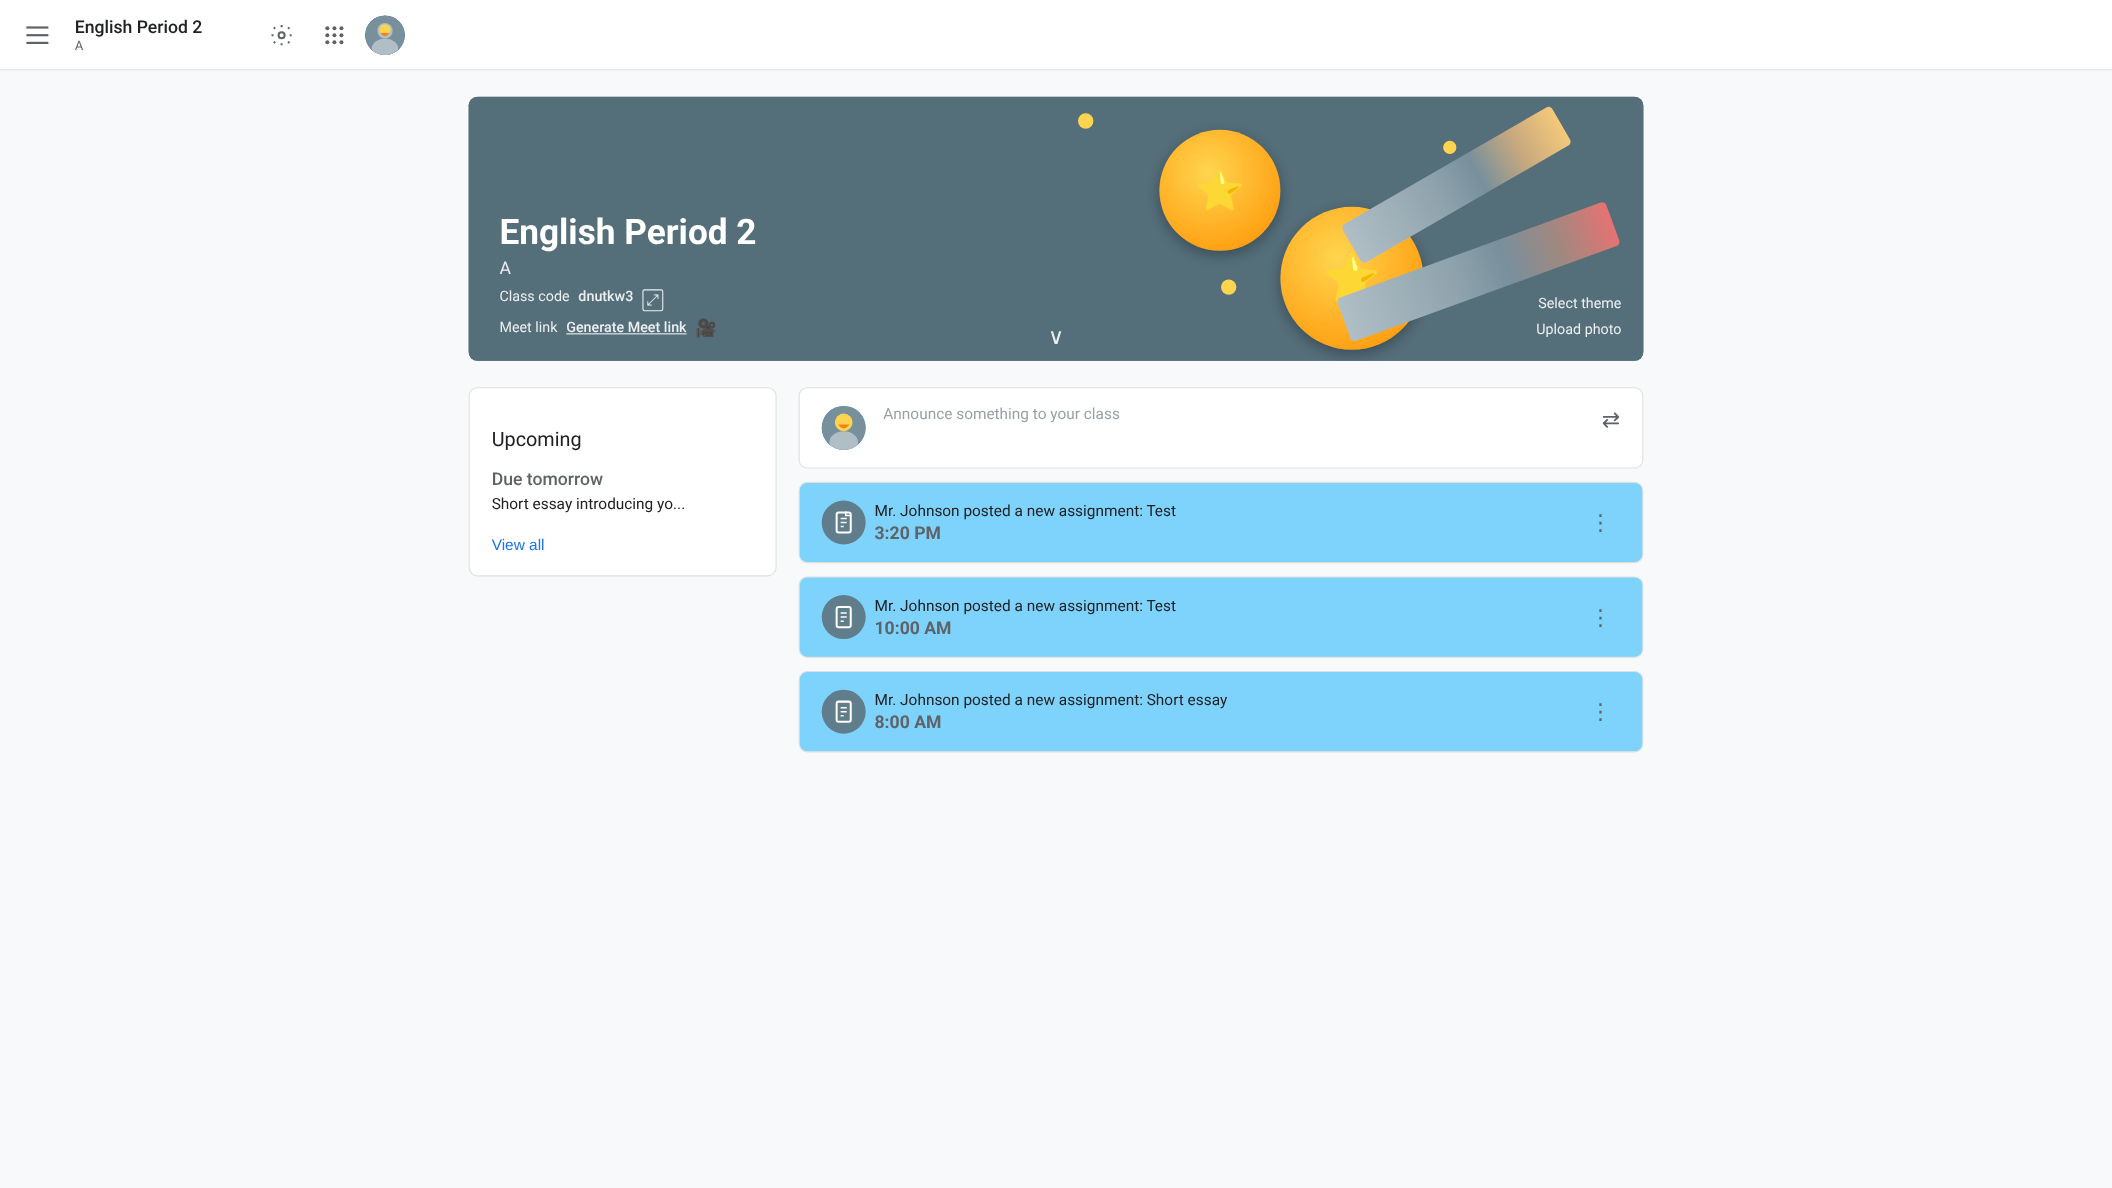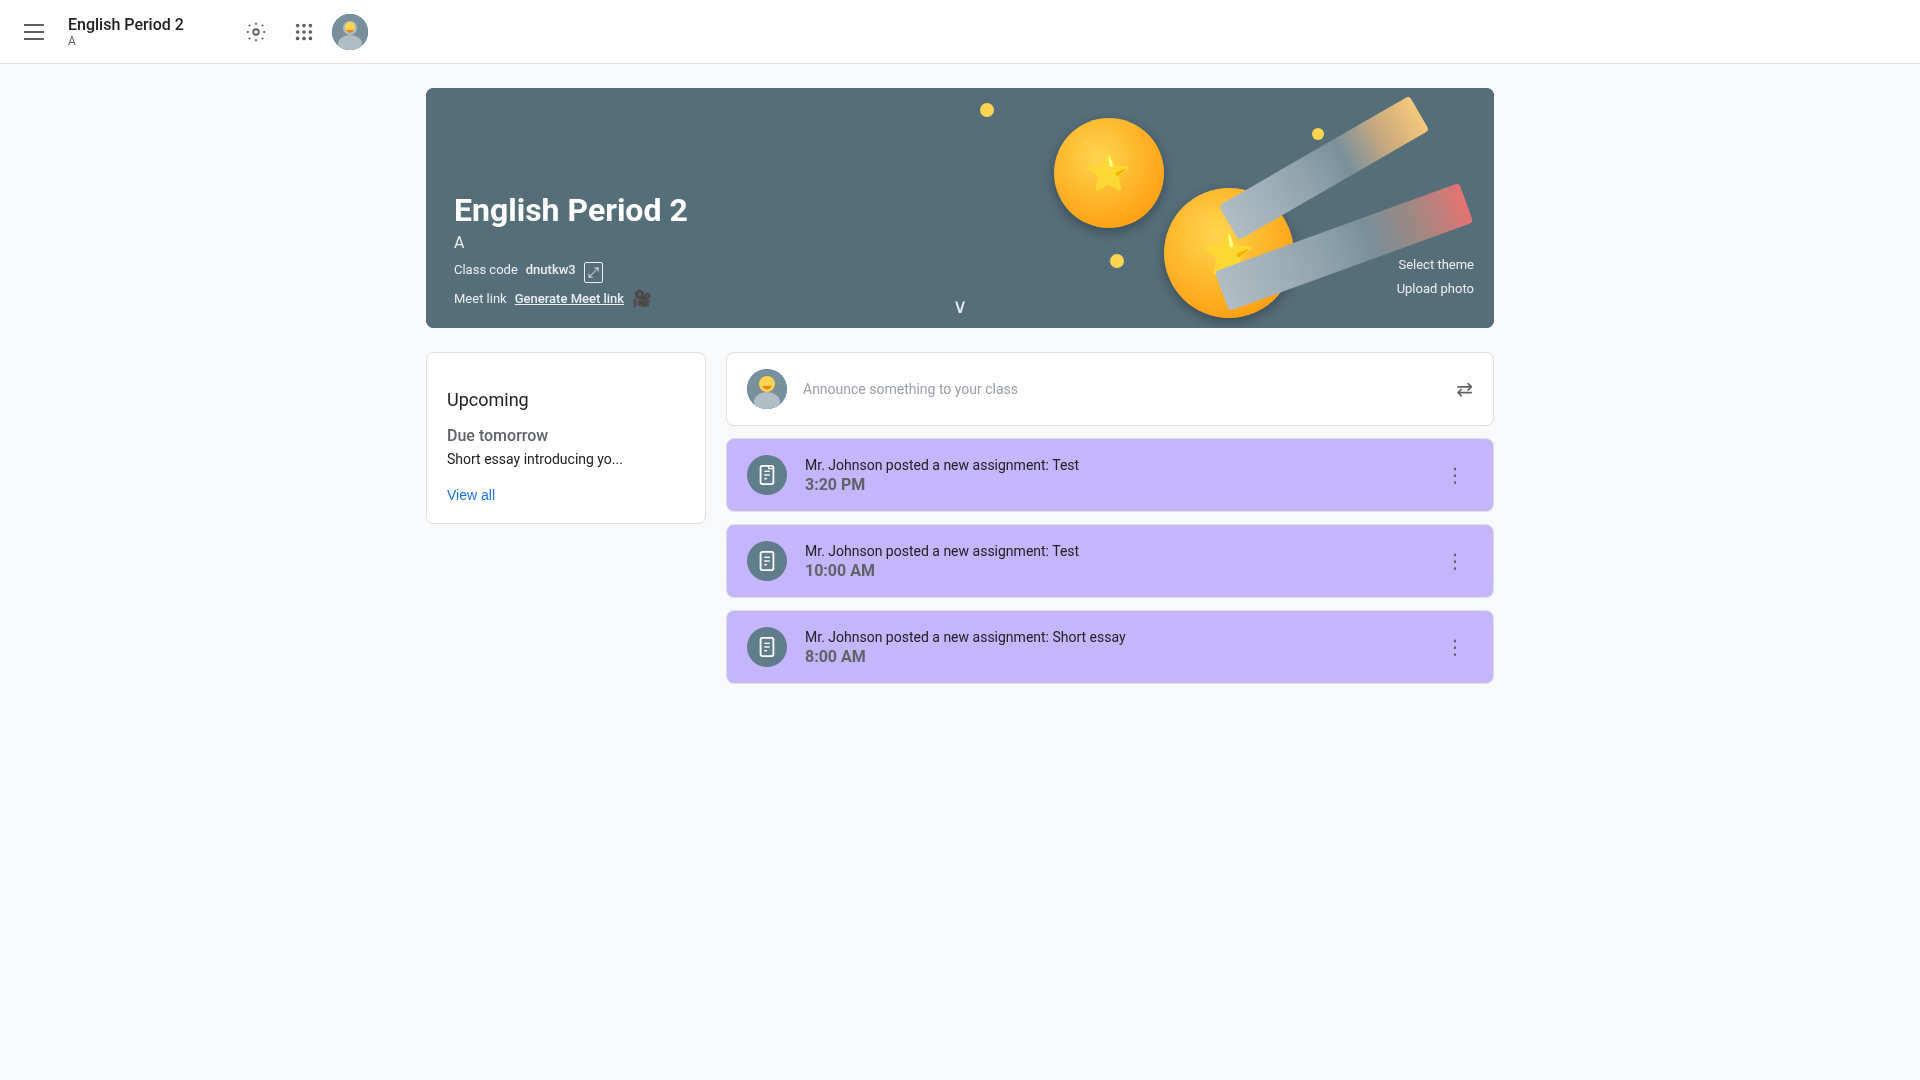--- a/index.html
+++ b/index.html
@@ -252,21 +252,21 @@
       bottom: 10px;
       left: 50%;
       transform: translateX(-50%);
       color: #eceff1;
       font-size: 20px;
       cursor: pointer;
       z-index: 2;
     }
     .banner-actions {
       position: absolute;
-      bottom: 28px;
+      bottom: 16px;
       right: 20px;
       z-index: 3;
       text-align: right;
     }
     .banner-action-item {
       font-size: 13px;
       color: #eceff1;
       cursor: pointer;
       line-height: 1.8;
     }
@@ -325,21 +325,21 @@
       gap: 12px;
     }
 
     
     .announce-card {
       background: #fff;
       border-radius: 8px;
       border: 1px solid #e0e0e0;
       padding: 16px 20px;
       display: flex;
-      align-items: center;
+      align-items: flex-start;
       gap: 16px;
     }
     .announce-avatar {
       width: 40px;
       height: 40px;
       border-radius: 50%;
       background: #4285f4;
       display: flex;
       align-items: center;
       justify-content: center;
@@ -354,27 +354,27 @@
       cursor: text;
     }
     .announce-icon {
       font-size: 20px;
       color: #5f6368;
       cursor: pointer;
     }
 
     
     .post-card {
-      background: #c4b5fd;
+      background: #7dd3fc;
       border-radius: 8px;
       border: 1px solid #e0e0e0;
       padding: 16px 20px;
       display: flex;
       align-items: center;
-      gap: 18px;
+      gap: 8px;
     }
     .post-icon-circle {
       width: 40px;
       height: 40px;
       border-radius: 50%;
       background: #607d8b;
       display: flex;
       align-items: center;
       justify-content: center;
       flex-shrink: 0;

